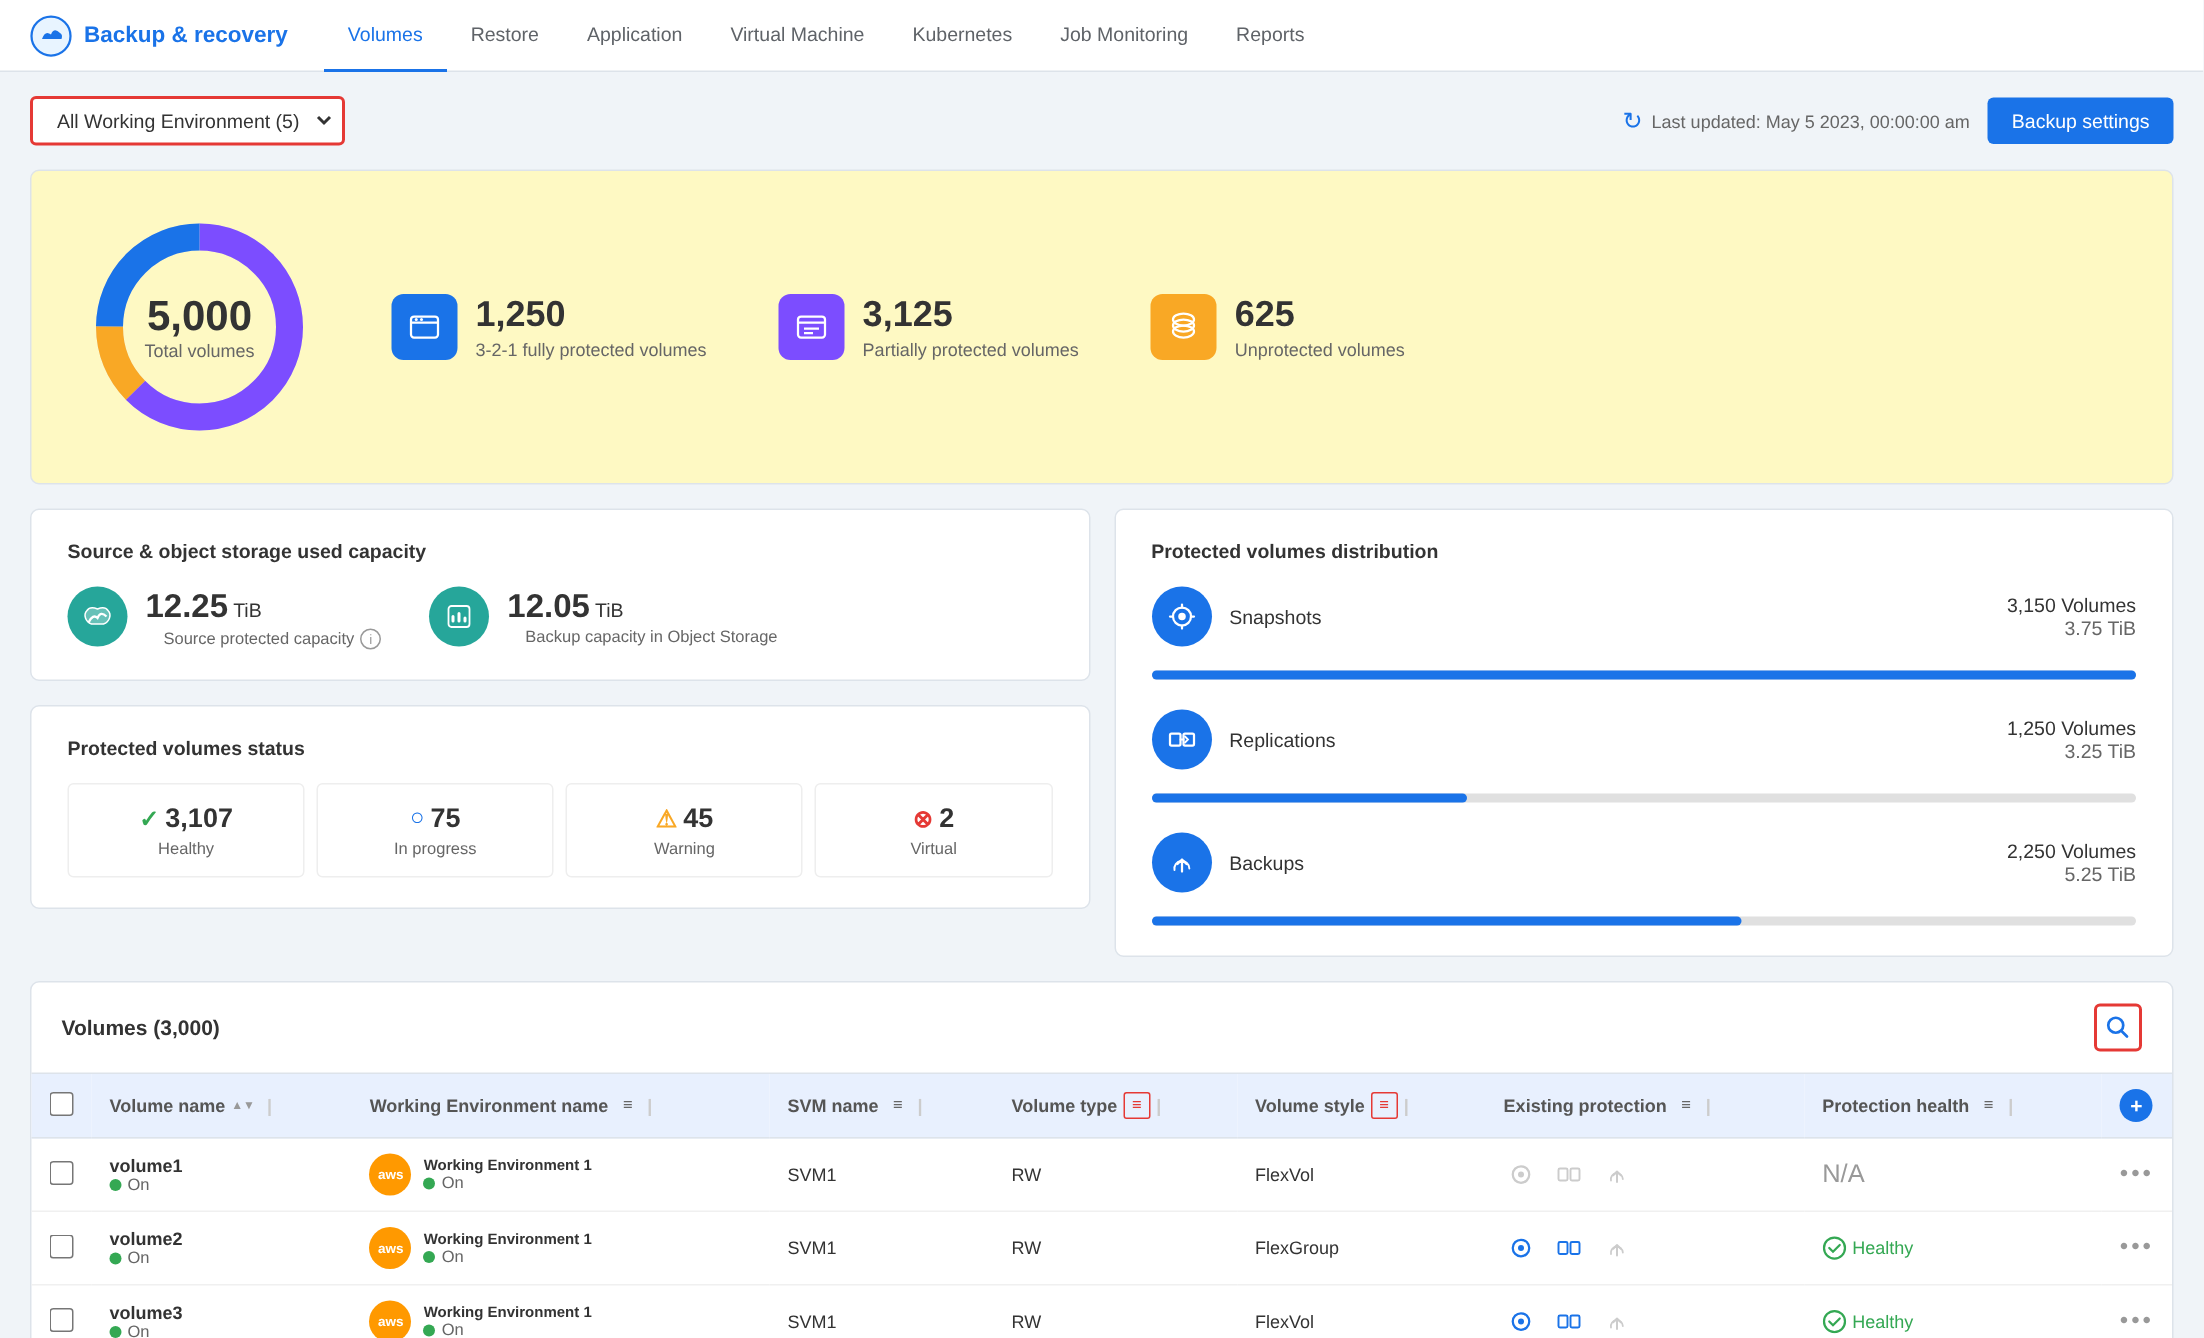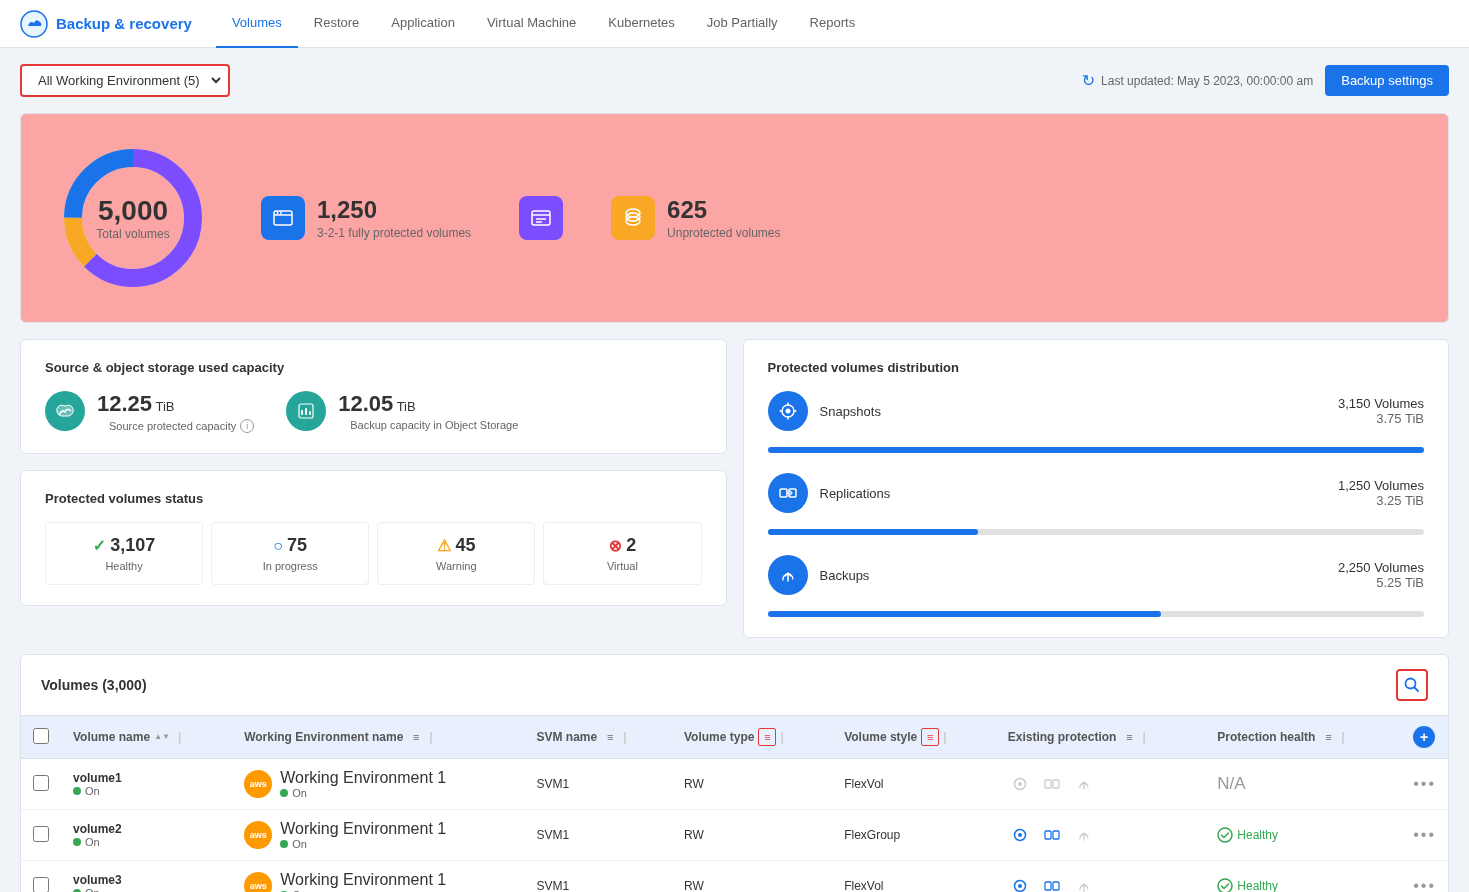--- a/index.html
+++ b/index.html
@@ -40,21 +40,21 @@
     .toolbar-right { display: flex; align-items: center; gap: 12px; }
     .last-updated { font-size: 12px; color: #666; display: flex; align-items: center; gap: 6px; }
     .refresh-icon { color: #1a73e8; font-size: 16px; cursor: pointer; }
     .backup-settings-btn {
       background: #1a73e8; color: #fff; border: none; border-radius: 4px;
       padding: 8px 16px; font-size: 13px; cursor: pointer; font-weight: 500;
     }
 
     
     .summary-card {
-      background: #fca5a5; border-radius: 6px; border: 1px solid #dde3ea;
+      background: #fef9c3; border-radius: 6px; border: 1px solid #dde3ea;
       padding: 24px 32px; margin-bottom: 16px; display: flex; align-items: center; gap: 48px;
     }
     .donut-container { position: relative; width: 160px; height: 160px; flex-shrink: 0; }
     .donut-center {
       position: absolute; top: 50%; left: 50%; transform: translate(-50%, -50%);
       text-align: center;
     }
     .donut-center-number { font-size: 28px; font-weight: 700; color: #333; }
     .donut-center-label { font-size: 12px; color: #666; }
     .stat-items { display: flex; gap: 48px; }
@@ -144,21 +144,21 @@
     }
     .row-checkbox { width: 16px; height: 16px; cursor: pointer; }
     .vol-name { font-weight: 600; font-size: 12px; }
     .vol-status { display: flex; align-items: center; gap: 4px; font-size: 11px; color: #666; }
     .green-dot { width: 8px; height: 8px; border-radius: 50%; background: #34a853; display: inline-block; }
     .aws-badge {
       width: 28px; height: 28px; border-radius: 50%; background: #ff9900;
       display: inline-flex; align-items: center; justify-content: center;
       font-size: 9px; font-weight: 700; color: #fff; margin-right: 8px; flex-shrink: 0;
     }
-    .we-name { font-weight: 400; font-size: 16px; }
+    .we-name { font-weight: 700; font-size: 10px; }
     .protection-icons { display: flex; gap: 8px; align-items: center; }
     .prot-icon { width: 24px; height: 24px; display: flex; align-items: center; justify-content: center; color: #1a73e8; font-size: 14px; cursor: pointer; }
     .prot-icon.inactive { color: #ccc; }
     .health-healthy { display: flex; align-items: center; gap: 4px; color: #34a853; font-size: 12px; font-weight: 500; }
     .health-na { color: #999; font-size: 17px; }
     .more-btn { color: #999; cursor: pointer; font-size: 16px; letter-spacing: 2px; }
     .sort-arrows { display: inline-flex; flex-direction: column; font-size: 8px; color: #999; line-height: 1; }
     .plus-btn {
       width: 22px; height: 22px; border-radius: 50%; background: #1a73e8;
       display: inline-flex; align-items: center; justify-content: center;
@@ -175,21 +175,21 @@
       <path d="M8 16 Q10 10 14 13 Q16 8 20 12 Q22 13 21 16 Z" fill="#1a73e8"></path>
     </svg>
     <span class="nav-title">Backup &amp; recovery</span>
   </div>
   <div class="nav-tabs">
     <a class="nav-tab active">Volumes</a>
     <a class="nav-tab">Restore</a>
     <a class="nav-tab">Application</a>
     <a class="nav-tab">Virtual Machine</a>
     <a class="nav-tab">Kubernetes</a>
-    <a class="nav-tab">Job Partially</a>
+    <a class="nav-tab">Job Monitoring</a>
     <a class="nav-tab">Reports</a>
   </div>
 </nav>
 
 <div class="content">
 
   <div class="toolbar">
     <div class="env-select-wrapper">
       <select class="env-select">
         <option>All Working Environment (5)</option>
@@ -239,20 +239,24 @@
         </div>
       </div>
       <div class="stat-item">
         <div class="stat-icon-box purple">
           <svg width="22" height="22" viewBox="0 0 22 22" fill="none">
               <rect x="2" y="4" width="18" height="14" rx="2" stroke="#fff" stroke-width="1.5"></rect>
               <path d="M2 8h18" stroke="#fff" stroke-width="1.5"></path>
               <path d="M6 12h10M6 15h6" stroke="#fff" stroke-width="1.5"></path>
             </svg>
         </div>
+        <div>
+          <div class="stat-value">3,125</div>
+          <div class="stat-label">Partially protected volumes</div>
+        </div>
       </div>
       <div class="stat-item">
         <div class="stat-icon-box orange">
           <svg width="22" height="22" viewBox="0 0 22 22" fill="none">
               <ellipse cx="11" cy="14" rx="7" ry="4" stroke="#fff" stroke-width="1.5"></ellipse>
               <ellipse cx="11" cy="10" rx="7" ry="4" stroke="#fff" stroke-width="1.5"></ellipse>
               <ellipse cx="11" cy="6" rx="7" ry="4" stroke="#fff" stroke-width="1.5"></ellipse>
             </svg>
         </div>
         <div>

